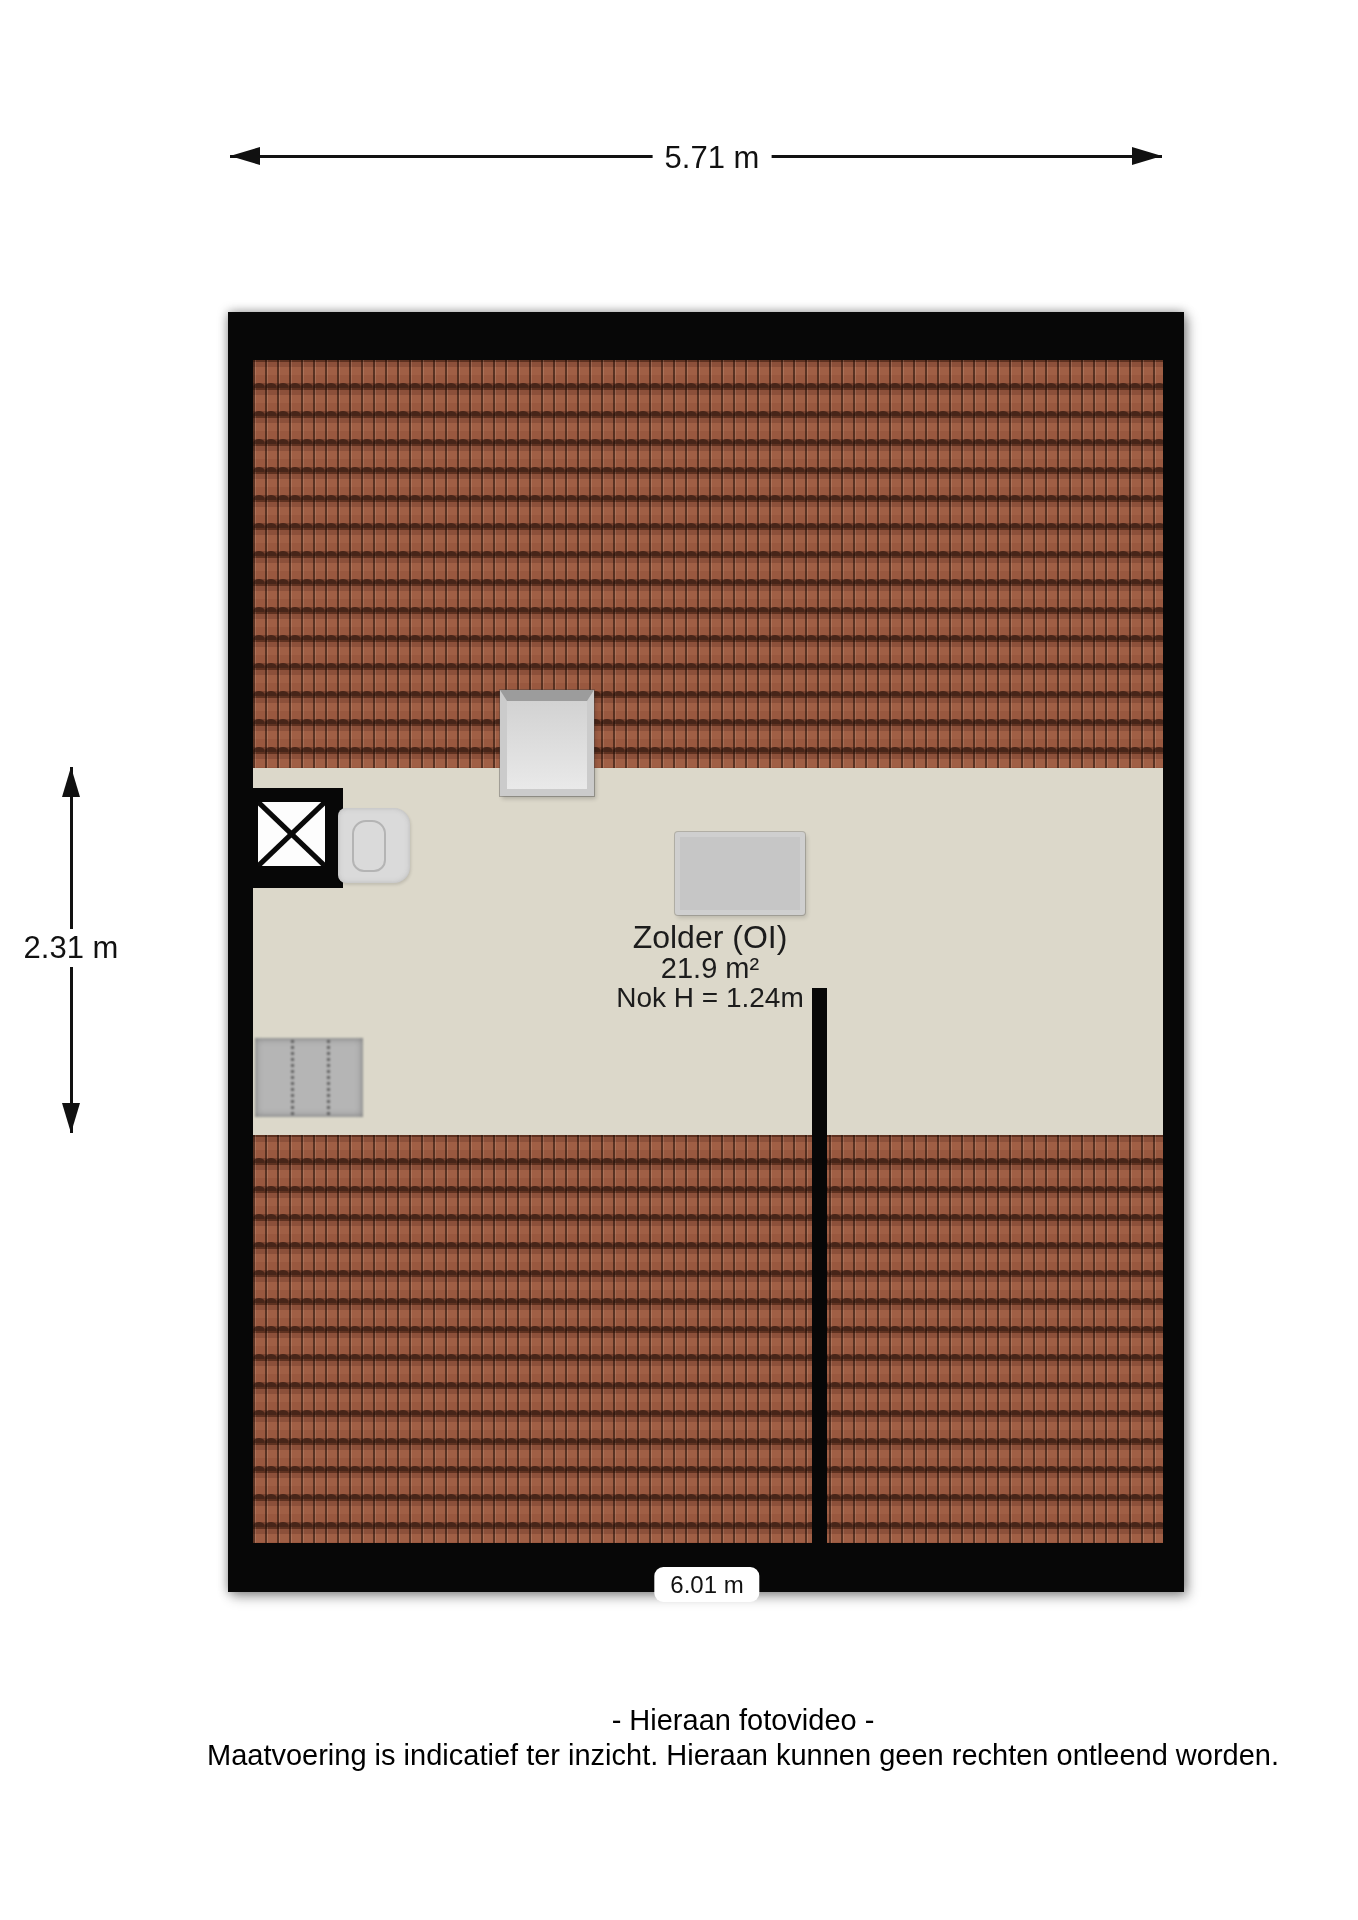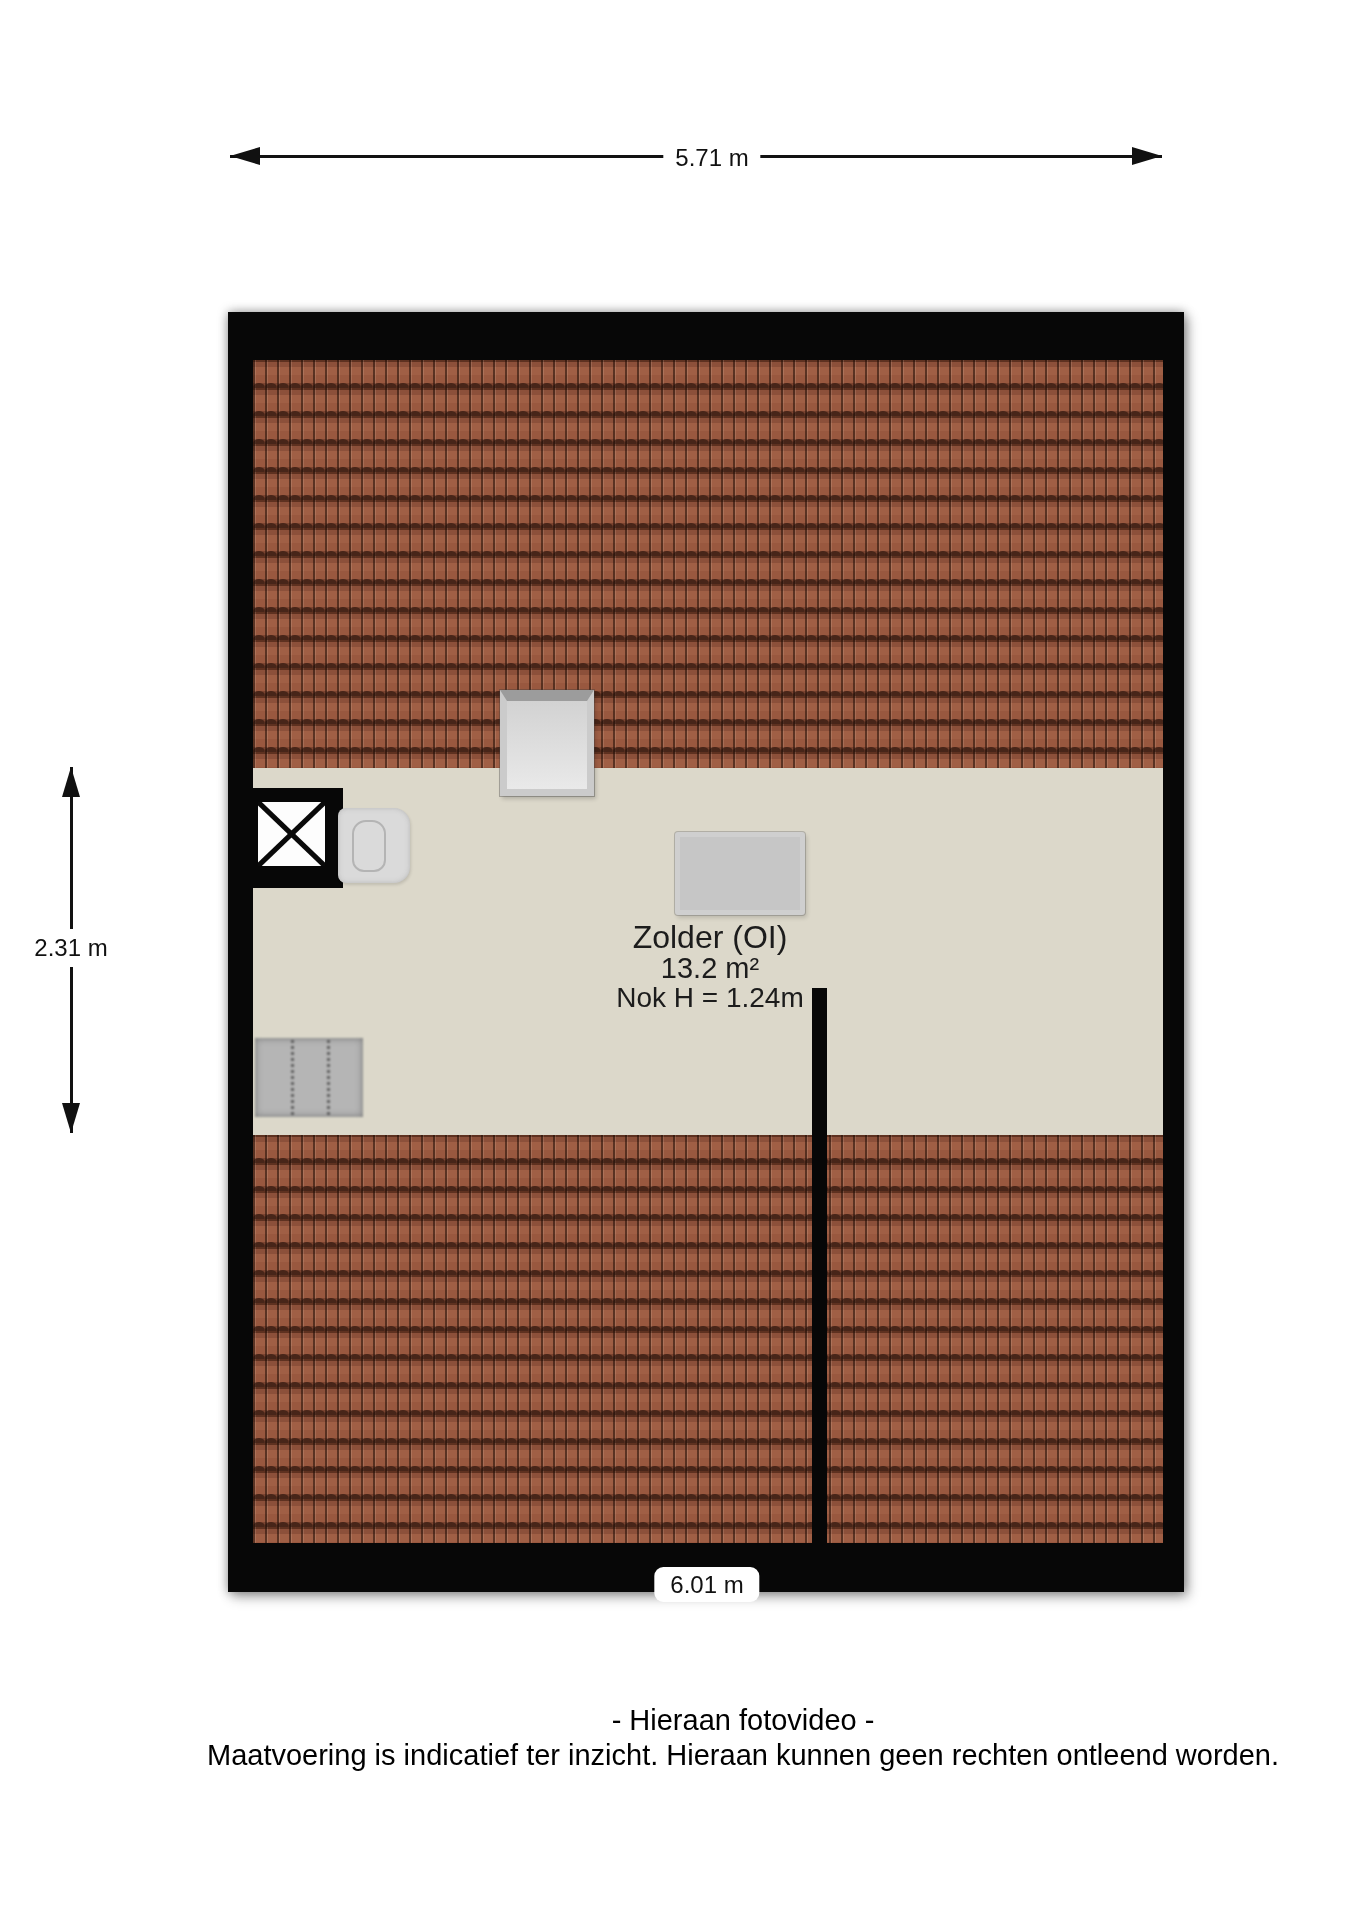--- a/index.html
+++ b/index.html
@@ -9,21 +9,21 @@
   }
   
   .dim-line{position:absolute; background:#111;}
   .ah{position:absolute; width:0; height:0;}
   .ah-left  {border-top:9px solid transparent;border-bottom:9px solid transparent;border-right:30px solid #111;}
   .ah-right {border-top:9px solid transparent;border-bottom:9px solid transparent;border-left:30px solid #111;}
   .ah-up    {border-left:9px solid transparent;border-right:9px solid transparent;border-bottom:30px solid #111;}
   .ah-down  {border-left:9px solid transparent;border-right:9px solid transparent;border-top:30px solid #111;}
   .dim-label{
     position:absolute; background:#ffffff; padding:2px 12px;
-    font-size:24px; line-height:34px; white-space:nowrap; color:#111;
+    font-size:31px; line-height:34px; white-space:nowrap; color:#111;
   }
   
   #building{
     position:absolute; left:228px; top:312px; width:956px; height:1280px;
     box-sizing:border-box; background:#070707;
     border-top:48px solid #070707; border-bottom:49px solid #070707;
     border-left:25px solid #070707; border-right:21px solid #070707;
     box-shadow:0 0 10px rgba(0,0,0,.38), 4px 5px 12px rgba(0,0,0,.30);
   }
   #interior{position:absolute; left:0; top:0; width:910px; height:1183px; background:#dcd8ca;}
@@ -146,21 +146,21 @@
 
       <div id="wardrobe">
         <div class="wardrobe-divider" style="left:36px;"></div>
         <div class="wardrobe-divider" style="left:72px;"></div>
       </div>
 
       <div id="interior-wall"></div>
 
       <div id="room-label">
         <div id="room-name">Zolder (OI)</div>
-        <div id="room-area">13.2 m²</div>
+        <div id="room-area">21.9 m²</div>
         <div id="room-ridge">Nok H = 1.24m</div>
       </div>
 
     </div>
   </div>
 
   <div id="dim-bottom-pill">6.01 m</div>
 
   <div id="footer-credit" class="footer-line">- Hieraan fotovideo -</div>
   <div id="footer-disclaimer" class="footer-line">Maatvoering is indicatief ter inzicht. Hieraan kunnen geen rechten ontleend worden.</div>

